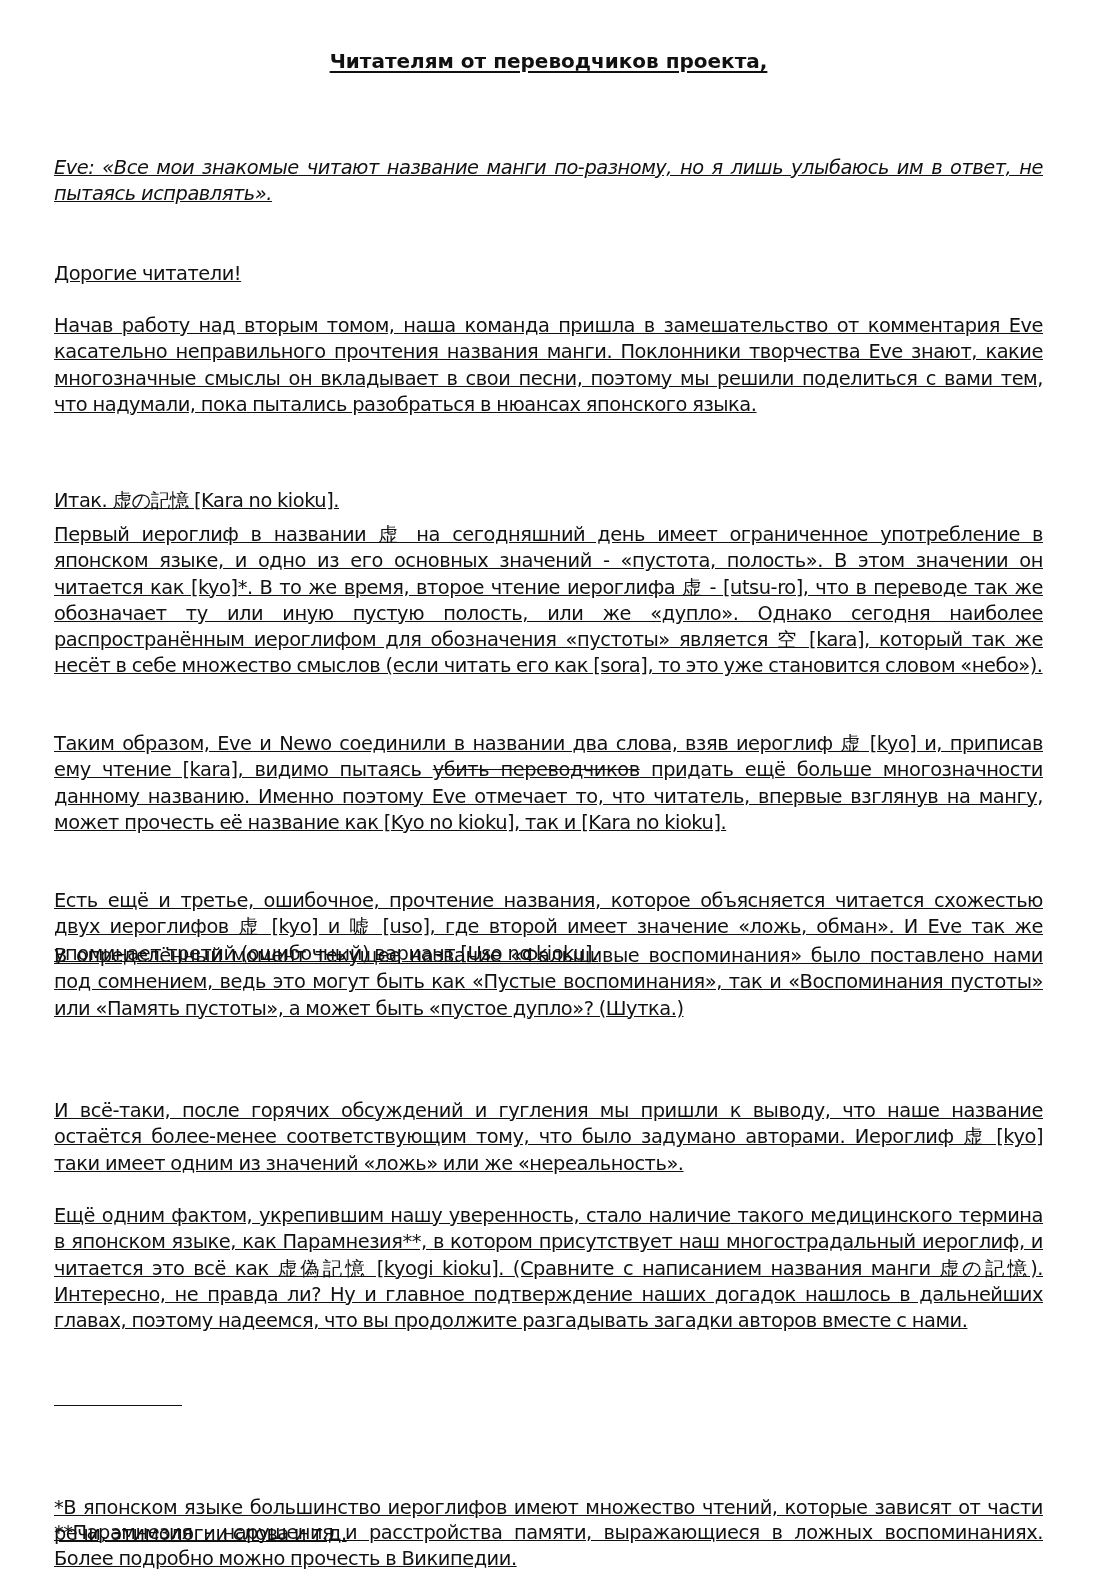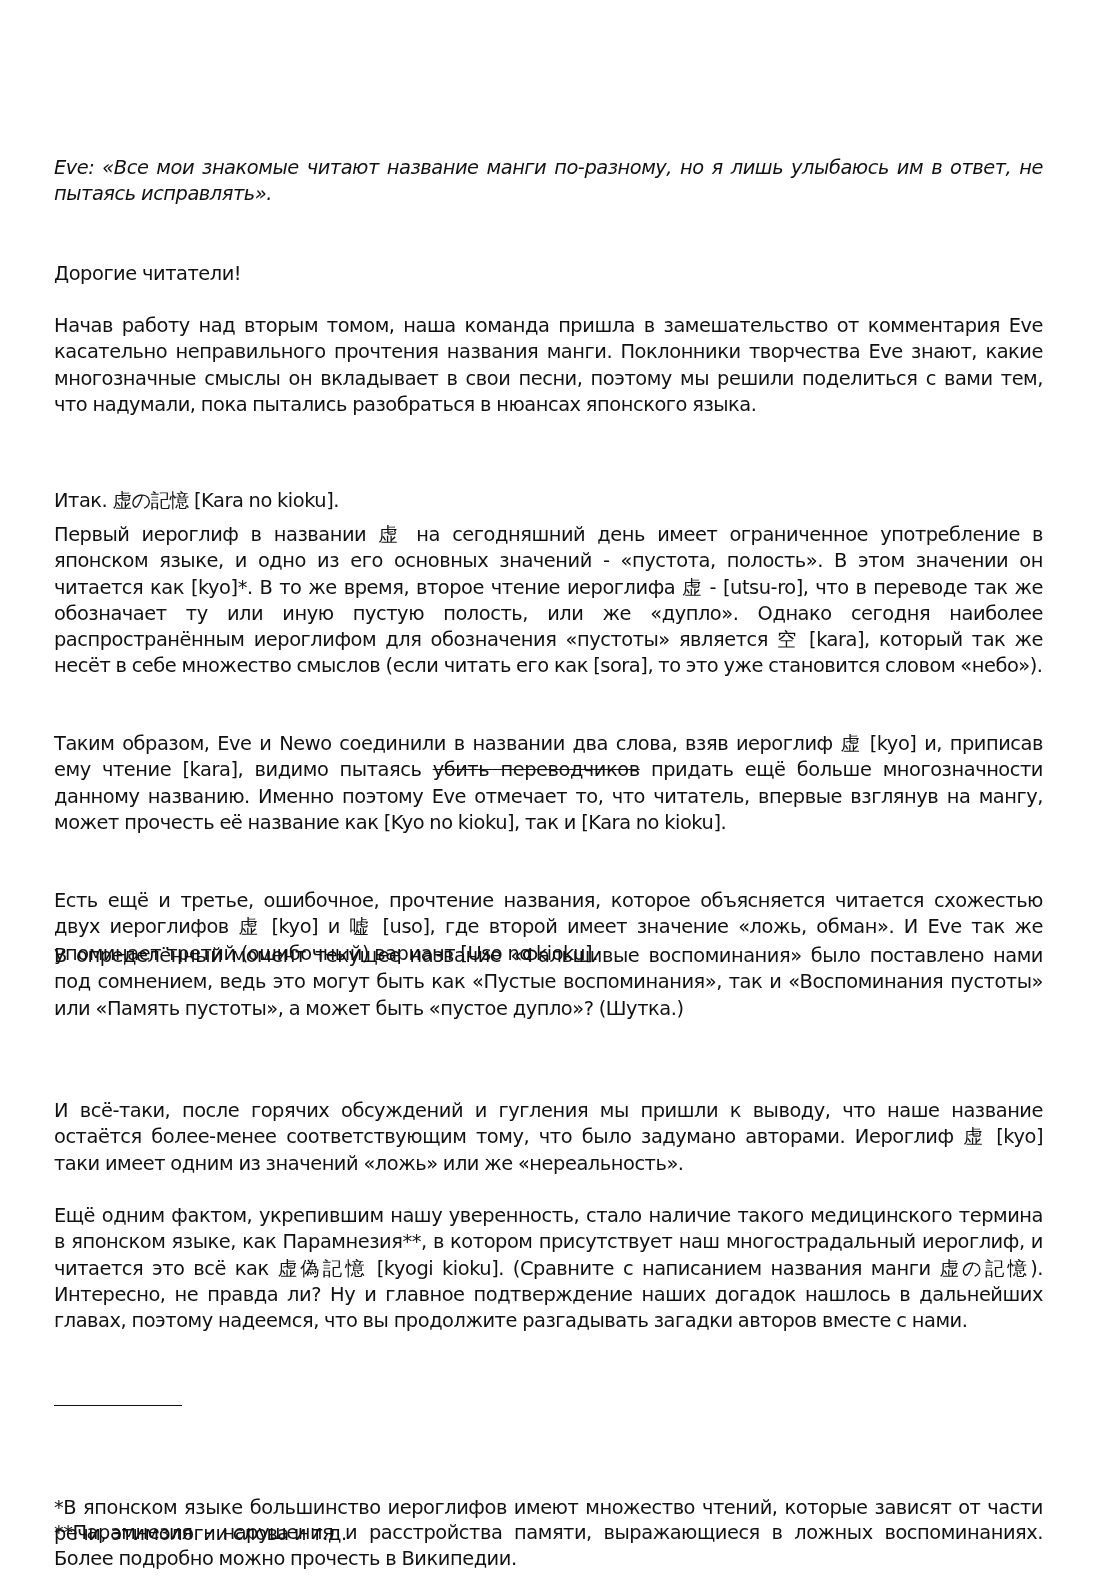--- a/index.html
+++ b/index.html
@@ -11,35 +11,35 @@
   }
   .title {
     position: absolute; left: 0; top: 47px; width: 989px;
     text-align: center; font-weight: bold; font-size: 20px; line-height: 28px;
     letter-spacing: 0;
   }
   .title span { text-decoration: underline; text-underline-offset: 3px; text-decoration-thickness: 2px; display: inline-block; }
   .block {
     position: absolute; left: 0; width: 989px;
     font-size: 19.4px; line-height: 26.3px; text-align: justify;
-    letter-spacing: -0.45px; word-spacing: -0.5px;
+    letter-spacing: -0.45px; word-spacing: -0.5px; text-decoration: underline;
   }
   .quote { font-style: italic; }
   .strike { text-decoration: line-through; }
   .fn-rule {
     position: absolute; left: 0; top: 1405px; width: 128px;
     border-top: 1px solid #111; height: 0;
   }
 </style>
 </head>
 <body>
 
 <div class="page">
   <div class="title">
-    <br>
+    <span>Читателям от переводчиков проекта,</span><br>
   </div>
 
   <div class="block quote" style="top:155px;">Eve: «Все мои знакомые читают название манги по-разному, но я лишь улыбаюсь им в ответ, не пытаясь исправлять».</div>
 
   <div class="block" style="top:261px;">Дорогие читатели!</div>
 
   <div class="block" style="top:313px;">Начав работу над вторым томом, наша команда пришла в замешательство от комментария Eve касательно неправильного прочтения названия манги. Поклонники творчества Eve знают, какие многозначные смыслы он вкладывает в свои песни, поэтому мы решили поделиться с вами тем, что надумали, пока пытались разобраться в нюансах японского языка.</div>
 
   <div class="block" style="top:488px;">Итак.  虚の記憶  [Kara no kioku].</div>
 

